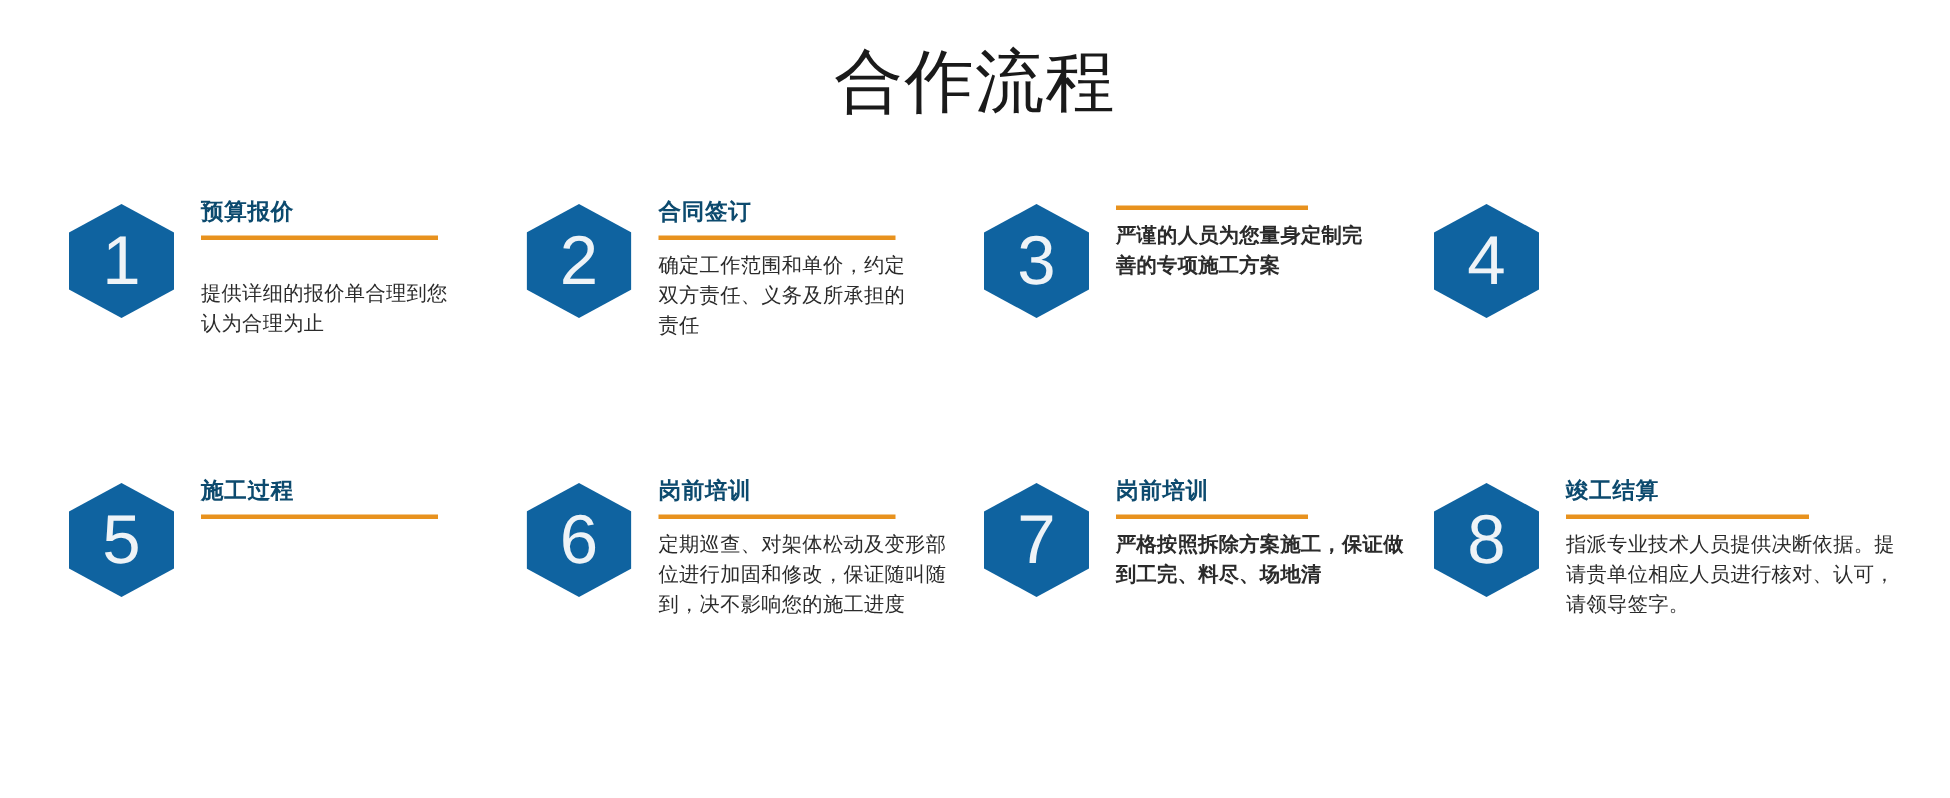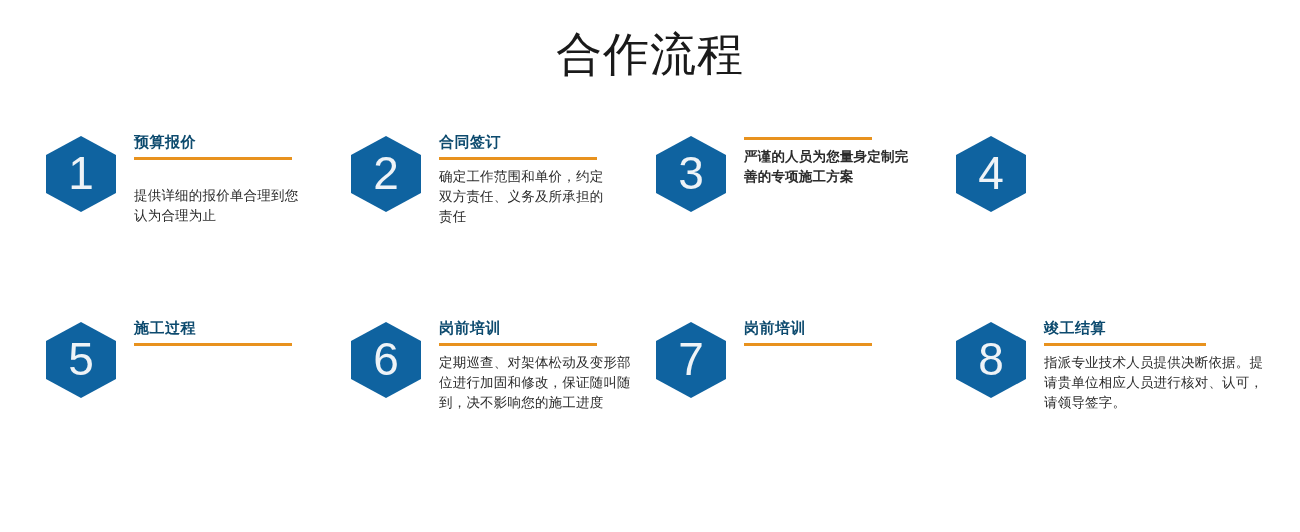--- a/index.html
+++ b/index.html
@@ -204,20 +204,21 @@
     </div>
 
     <div class="step row-2 col-3">
       <div class="hex-wrap">
         <div class="hex"></div>
         <div class="hex-num">7</div>
       </div>
       <div class="step-text">
         <div class="step-heading">岗前培训</div>
         <div class="step-rule"></div>
+        <div class="step-body">严格按照拆除方案施工，保证做到工完、料尽、场地清</div>
       </div>
     </div>
 
     <div class="step row-2 col-4">
       <div class="hex-wrap">
         <div class="hex"></div>
         <div class="hex-num">8</div>
       </div>
       <div class="step-text">
         <div class="step-heading">竣工结算</div>

